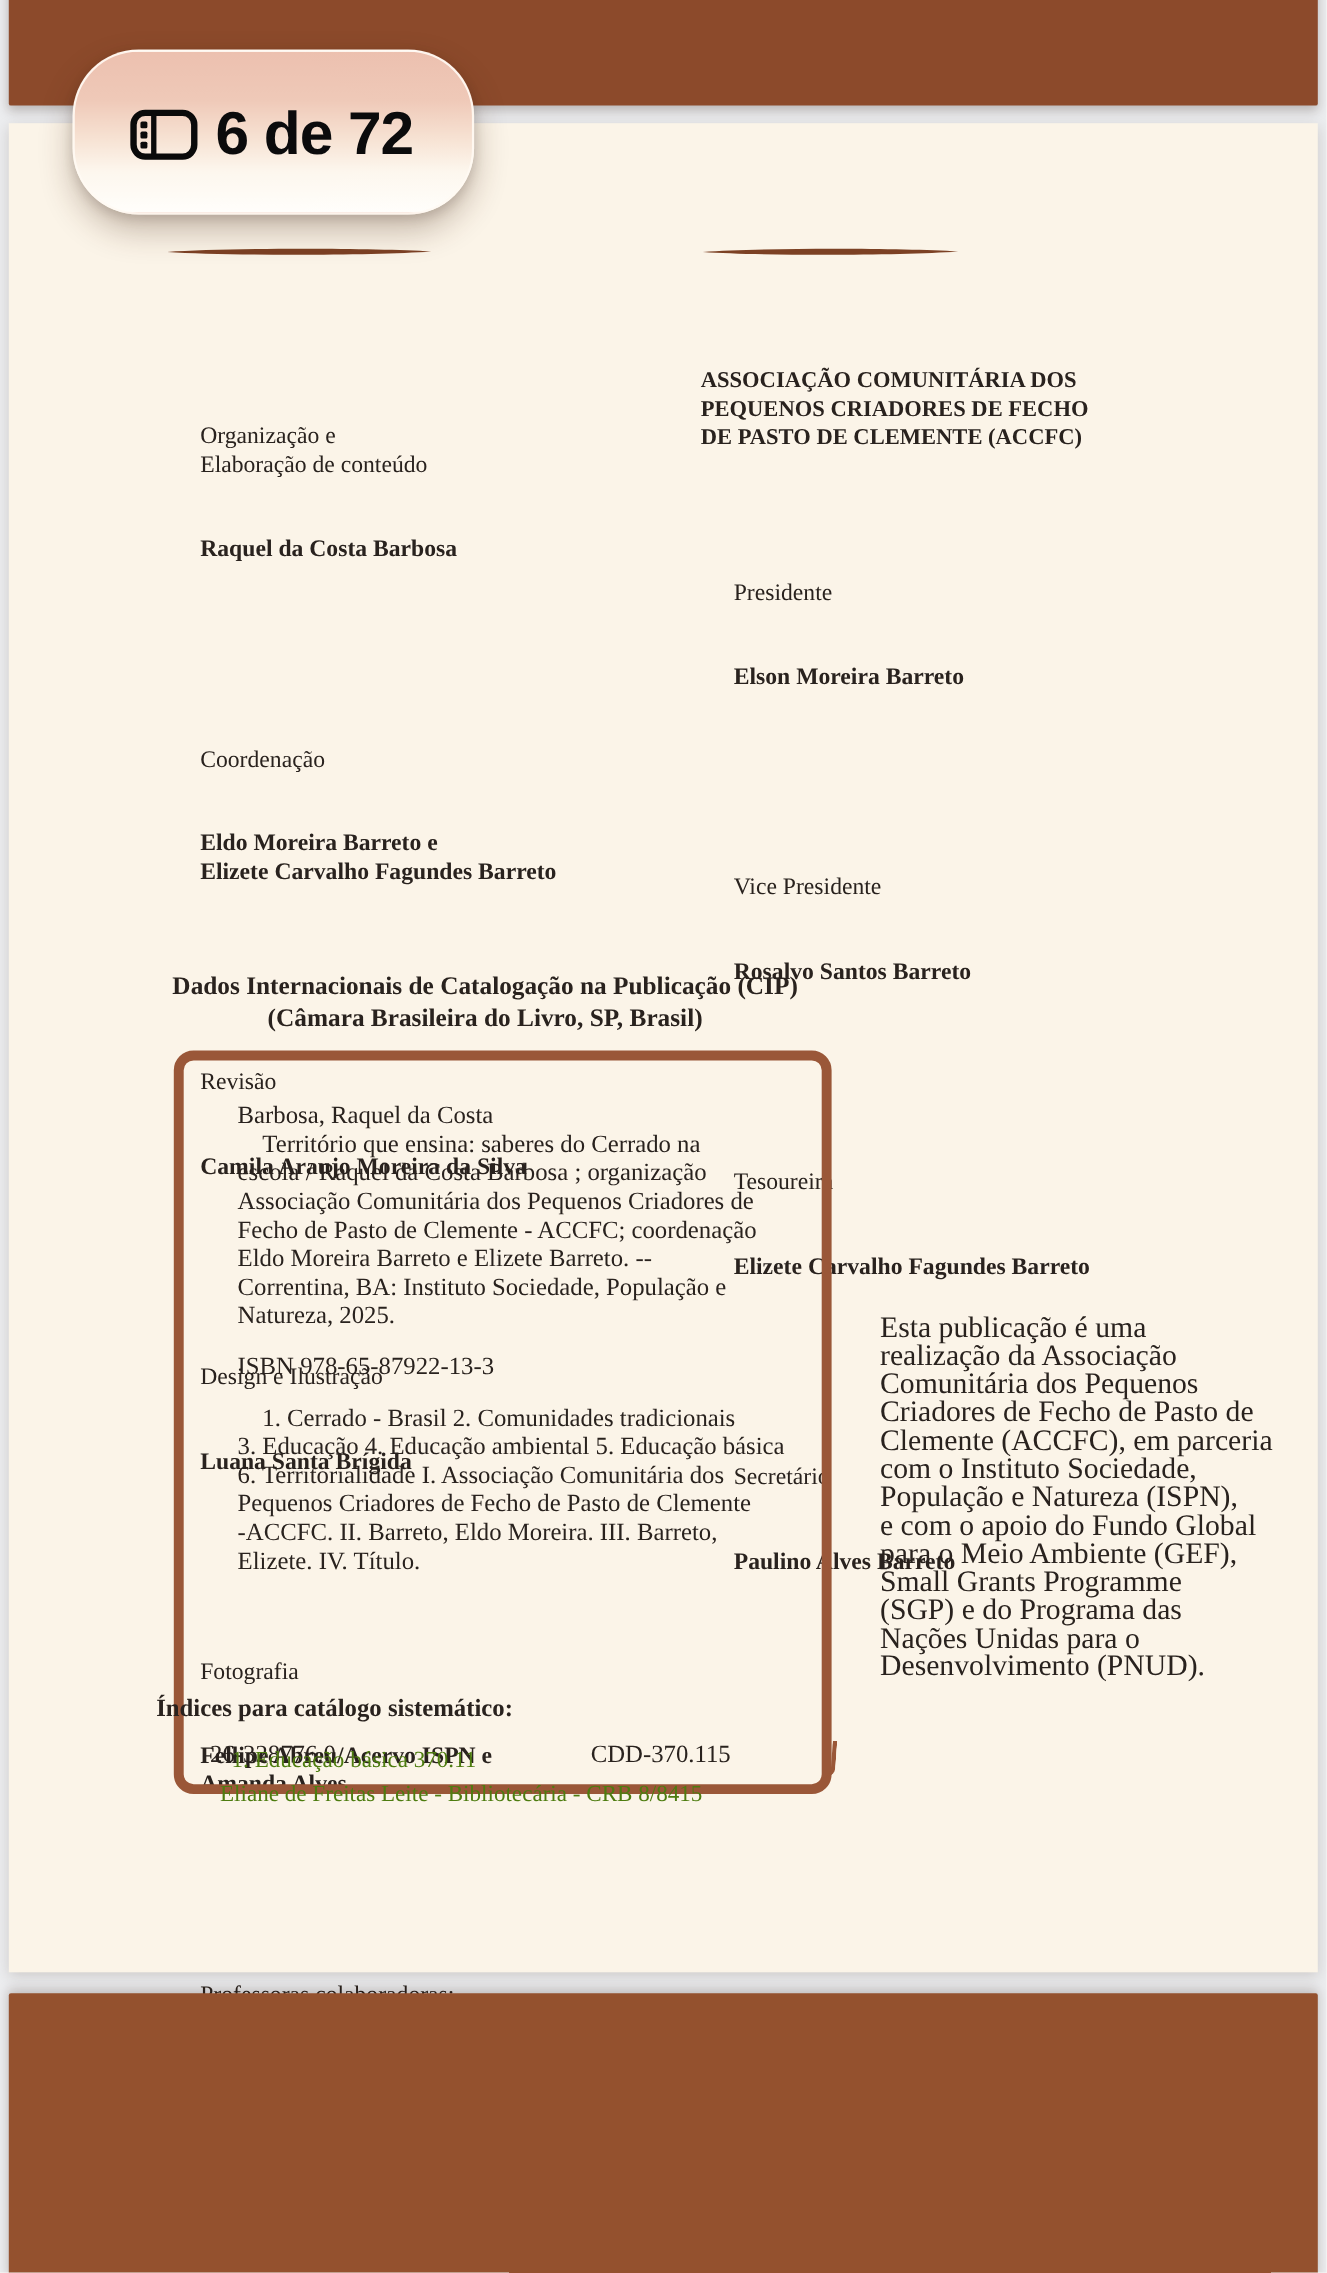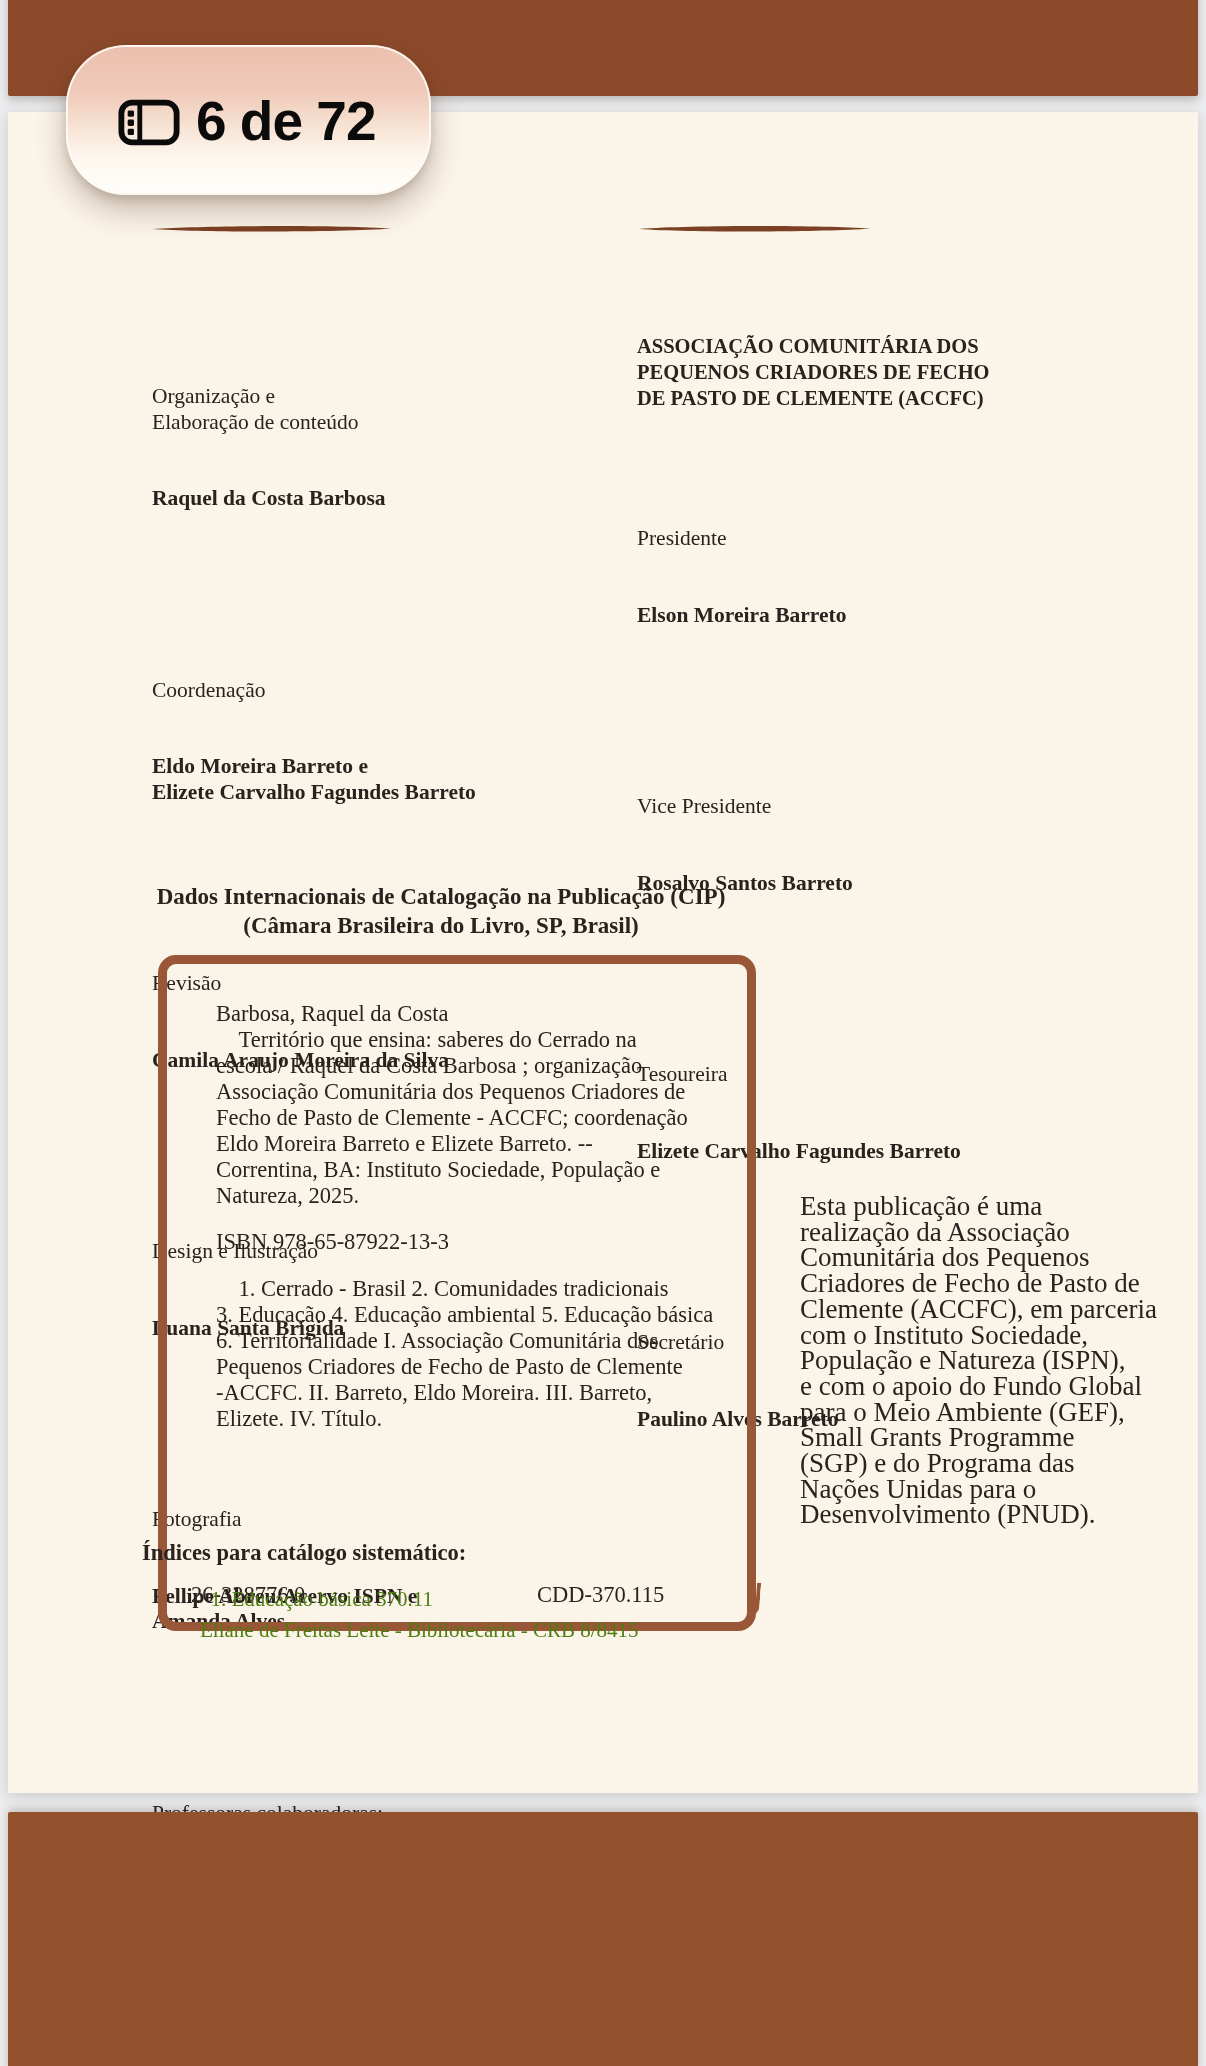--- a/index.html
+++ b/index.html
@@ -67,21 +67,21 @@
 
   
   .credits {
     position: absolute; top: 170px;
     font-size: 21.5px; line-height: 25.5px;
     color: #29221E;
     white-space: pre-wrap;
   }
   .credits.colL { left: 144px; width: 380px; }
   .credits.colR { left: 629px; width: 400px; }
-  .cr-group { margin-bottom: 13px; }
+  .cr-group { margin-bottom: 13px; margin-left: 30px; }
   .cr-label { font-weight: 400; }
   .cr-names { font-weight: 700; }
   .org-title { font-weight: 700; font-size: 20.5px; line-height: 26px; margin-bottom: 13px; white-space: pre-wrap; }
 
   
   .cip-title {
     position: absolute; left: 134px; top: 770px; width: 598px;
     text-align: center;
     font-weight: 700; font-size: 23px; line-height: 29px;
     color: #29221E;

